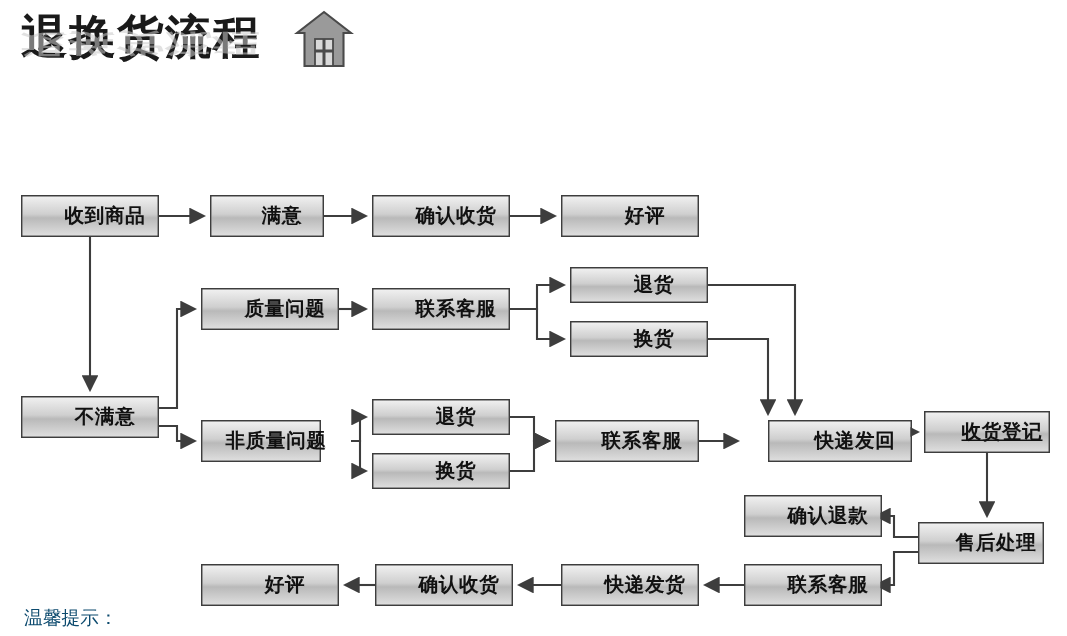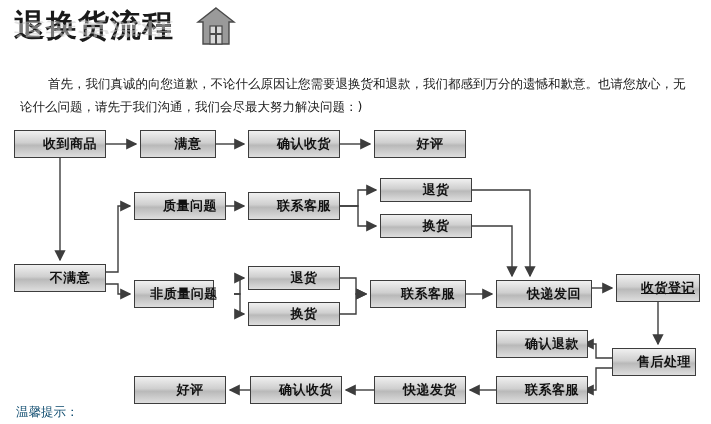--- a/index.html
+++ b/index.html
@@ -76,21 +76,20 @@
   </div>
 
   <svg class="house-icon" viewBox="0 0 40 42">
     <polygon points="20,2 38,16 33,16 33,38 7,38 7,16 2,16" fill="#9a9a9a" stroke="#4a4a4a" stroke-width="1.4"></polygon>
     <rect x="14" y="20" width="12" height="18" fill="#d9d9d9" stroke="#4a4a4a" stroke-width="1.2"></rect>
     <rect x="19" y="20" width="2" height="18" fill="#4a4a4a"></rect>
     <rect x="14" y="27" width="12" height="2" fill="#4a4a4a"></rect>
   </svg>
 
 
-  <div class="para"><span class="indent"></span><span>首先，我们真诚的向您道歉，不论什么原因让您需要退换货和退款，我们都感到万分的遗憾和歉意。也请您放心，无论什么问题，请先于我们沟通，我们会尽最大努力解决问题：)</span></div>
 
   <div class="footer-note">温馨提示：</div>
 
   <svg id="wires">
     <defs>
       <marker id="ah" markerWidth="8" markerHeight="8" refX="7" refY="4" orient="auto">
         <path d="M0,0 L8,4 L0,8 z" fill="#3d3d3d"></path>
       </marker>
     </defs>
     <g stroke="#3d3d3d" stroke-width="1.4" fill="none" marker-end="url(#ah)">
@@ -145,21 +144,21 @@
       <div class="node" style="left: 374px; top: 130px; width: 92px; height: 28px;">好评</div>
       <div class="node" style="left: 134px; top: 192px; width: 92px; height: 28px;">质量问题</div>
       <div class="node" style="left: 248px; top: 192px; width: 92px; height: 28px;">联系客服</div>
       <div class="node" style="left: 380px; top: 178px; width: 92px; height: 24px;">退货</div>
       <div class="node" style="left: 380px; top: 214px; width: 92px; height: 24px;">换货</div>
       <div class="node" style="left: 14px; top: 264px; width: 92px; height: 28px;">不满意</div>
       <div class="node" style="left: 134px; top: 280px; width: 80px; height: 28px;">非质量问题</div>
       <div class="node" style="left: 248px; top: 266px; width: 92px; height: 24px;">退货</div>
       <div class="node" style="left: 248px; top: 302px; width: 92px; height: 24px;">换货</div>
       <div class="node" style="left: 370px; top: 280px; width: 96px; height: 28px;">联系客服</div>
-      <div class="node" style="left: 496px; top: 280px; width: 96px; height: 28px;">快递发回</div>
+      <div class="node" style="left: 512px; top: 280px; width: 96px; height: 28px;">快递发回</div>
       <div class="node" style="left: 616px; top: 274px; width: 84px; height: 28px; text-decoration: underline;">收货登记</div>
       <div class="node" style="left: 496px; top: 330px; width: 92px; height: 28px;">确认退款</div>
       <div class="node" style="left: 612px; top: 348px; width: 84px; height: 28px;">售后处理</div>
       <div class="node" style="left: 496px; top: 376px; width: 92px; height: 28px;">联系客服</div>
       <div class="node" style="left: 374px; top: 376px; width: 92px; height: 28px; text-align: center;">快递发货</div>
       <div class="node" style="left: 250px; top: 376px; width: 92px; height: 28px;">确认收货</div>
       <div class="node" style="left: 134px; top: 376px; width: 92px; height: 28px;">好评</div>
     </div>
 
 </div>

